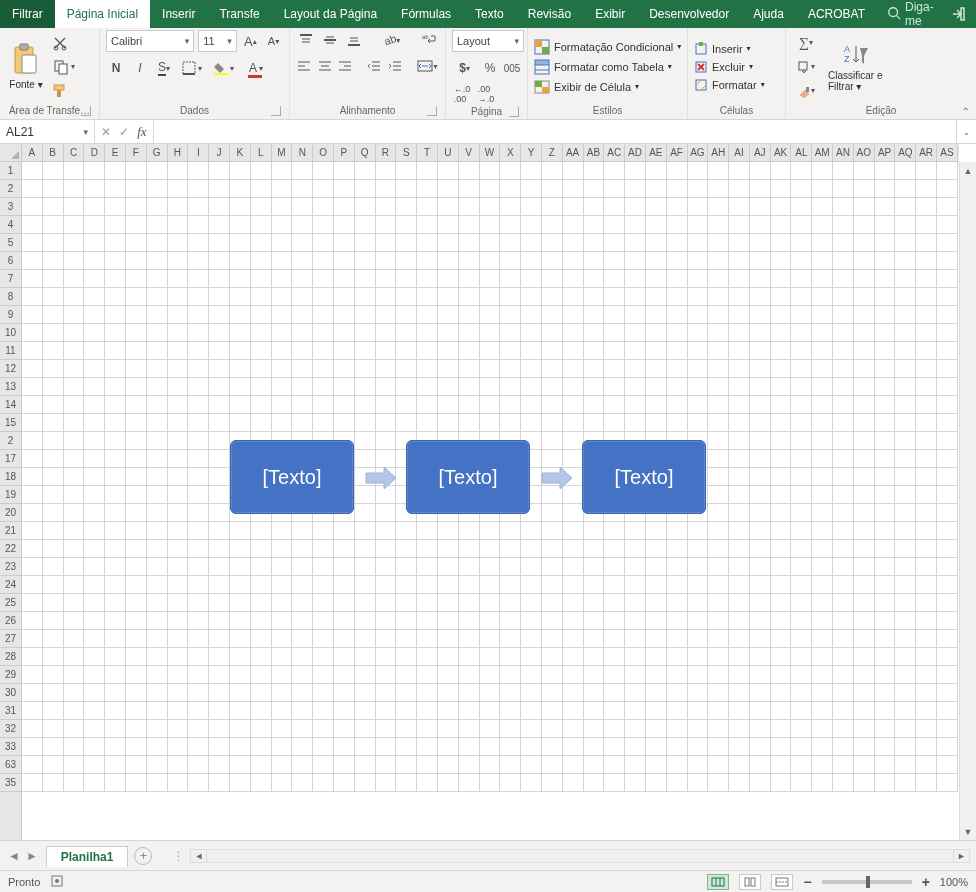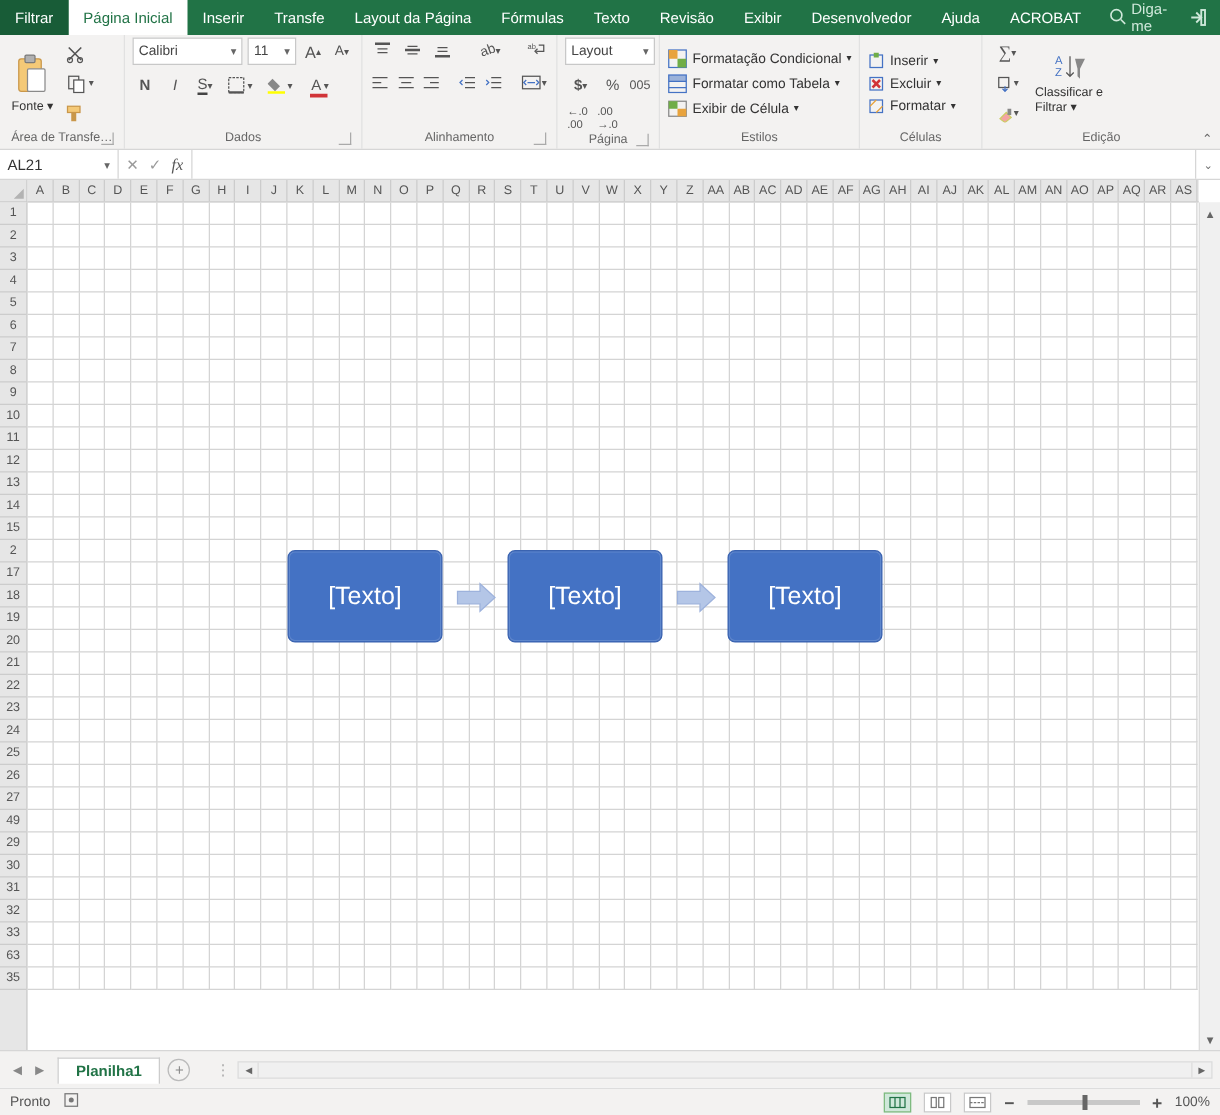--- a/index.html
+++ b/index.html
@@ -485,21 +485,21 @@
       <div class="rh">18</div>
       <div class="rh">19</div>
       <div class="rh">20</div>
       <div class="rh">21</div>
       <div class="rh">22</div>
       <div class="rh">23</div>
       <div class="rh">24</div>
       <div class="rh">25</div>
       <div class="rh">26</div>
       <div class="rh">27</div>
-      <div class="rh">49</div>
+      <div class="rh">28</div>
       <div class="rh">29</div>
       <div class="rh">30</div>
       <div class="rh">31</div>
       <div class="rh">32</div>
       <div class="rh">33</div>
       <div class="rh">63</div>
       <div class="rh">35</div>
     </div>
   <div class="grid" id="grid">
       <div class="cell-row">

